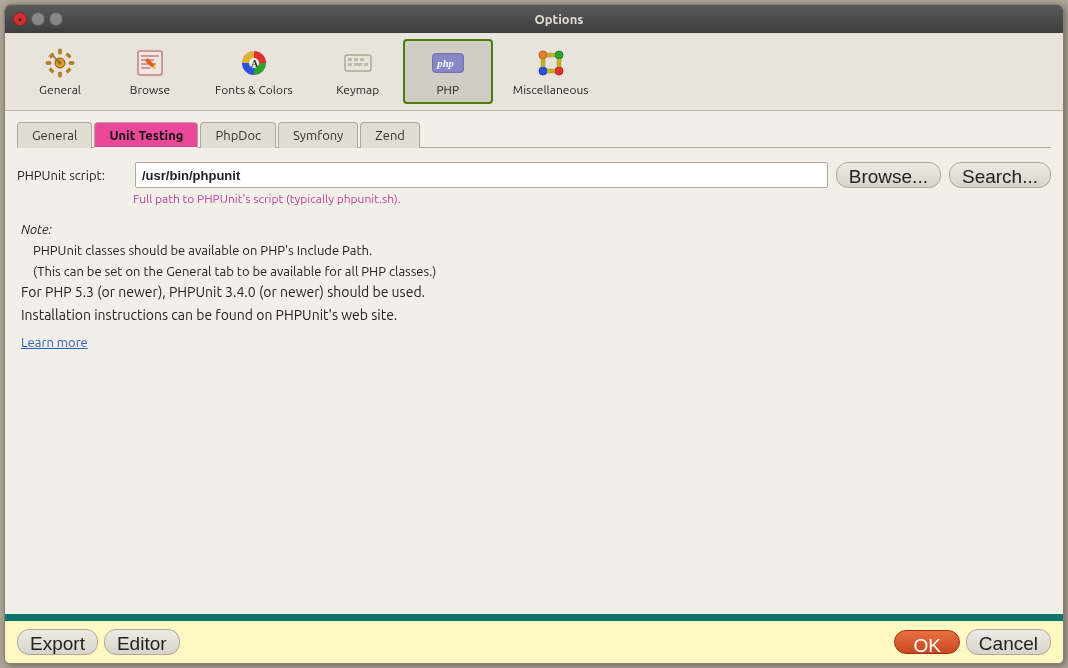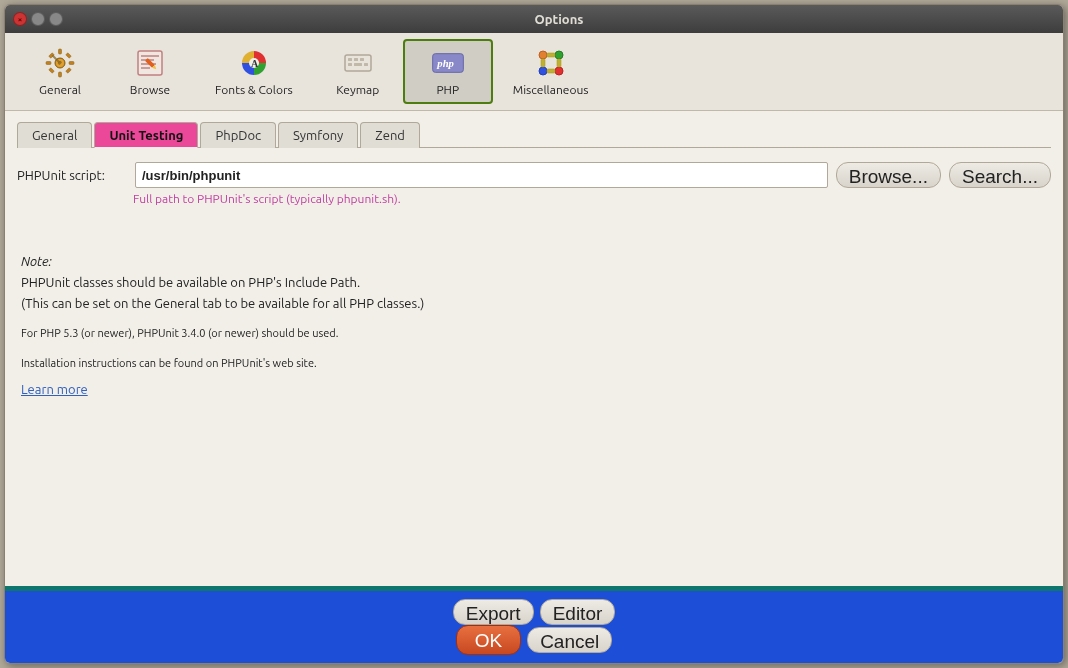--- a/index.html
+++ b/index.html
@@ -163,61 +163,59 @@
       font-size: 19px;
       cursor: pointer;
       height: 26px;
       color: #222;
     }
     .btn-ok {
       background: linear-gradient(to bottom, #e87040, #c84820);
       color: #fff;
       border: 1px solid #a03010;
       padding: 4px 18px;
-      height: 30px;
+      height: 24px;
     }
     .hint-text {
       font-size: 12px;
       color: #c040a0;
       margin-left: 116px;
       margin-bottom: 14px;
     }
     .note-section {
       padding: 0 4px;
       line-height: 1.6;
     }
     .note-italic {
       font-style: italic;
       font-size: 13px;
       color: #222;
-      margin-top: 32px;
     }
     .note-text {
       font-size: 13px;
       color: #222;
+      margin-left: 12px;
     }
     .note-para {
-      margin-top: 12px;
-      font-size: 11px;
+      font-size: 14px;
       color: #222;
     }
     .note-link {
       color: #3060c0;
       text-decoration: underline;
       cursor: pointer;
       font-size: 13px;
     }
     .footer {
       display: flex;
-      flex-direction: column;
       align-items: center;
       justify-content: space-between;
       padding: 8px 12px;
-      border-top: 5px solid #0f766e;
-      background: #1d4ed8;
+      border-top: 7px solid #0f766e;
+      background: #fef9c3;
       flex-shrink: 0;
       border-radius: 0 0 5px 5px;
     }
     .footer-left {
       display: flex;
       gap: 6px;
     }
     .footer-right {
       display: flex;
       gap: 6px;

